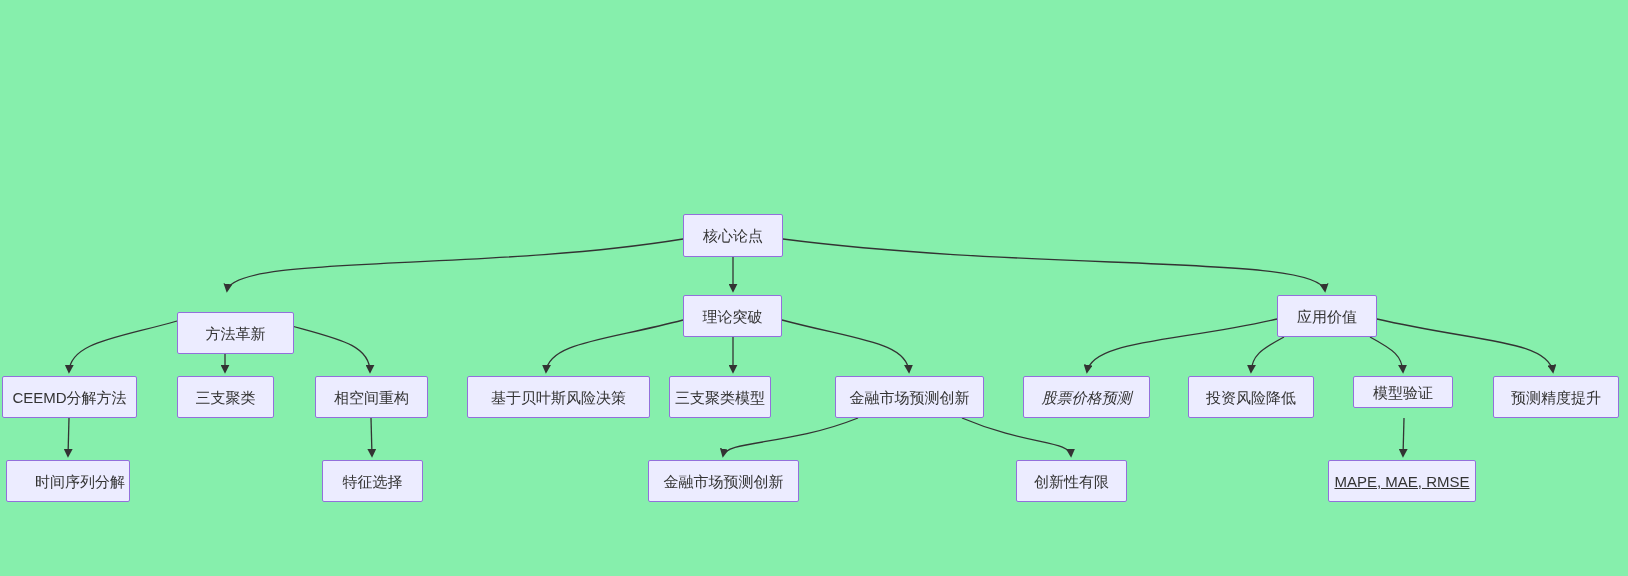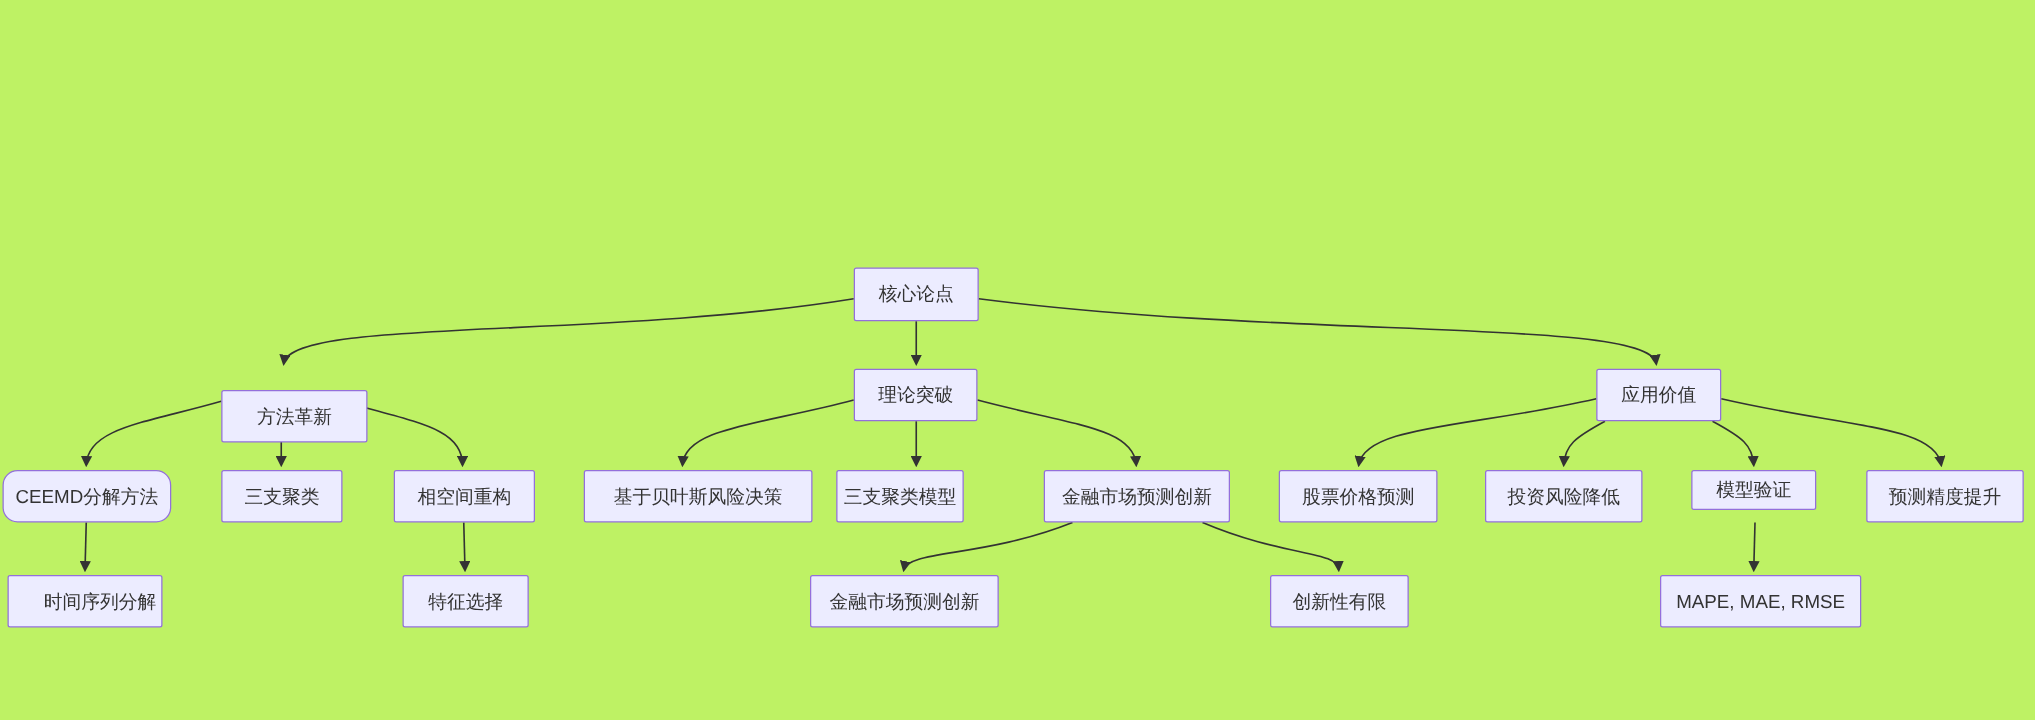--- a/index.html
+++ b/index.html
@@ -5,21 +5,21 @@
   html, body {
     margin: 0;
     padding: 0;
     background: #ffffff;
     font-family: "Liberation Sans", "DejaVu Sans", sans-serif;
   }
   .canvas {
     position: relative;
     width: 1628px;
     height: 576px;
-    background: #bef264;
+    background: #86efac;
     overflow: hidden;
   }
   .edges {
     position: absolute;
     left: 0;
     top: 0;
     width: 1628px;
     height: 576px;
     pointer-events: none;
   }
@@ -71,30 +71,30 @@
       <path d="M 1404 418 L 1403 456" marker-end="url(#arrow)"></path>
     </g>
   </svg>
 
   <div class="node" style="left:683px; top:214px; width:100px; height:43px;">核心论点</div>
 
   <div class="node" style="left:177px; top:312px; width:117px; height:42px;">方法革新</div>
   <div class="node" style="left:683px; top:295px; width:99px; height:42px;">理论突破</div>
   <div class="node" style="left:1277px; top:295px; width:100px; height:42px;">应用价值</div>
 
-  <div class="node" style="left:2px; top:376px; width:135px; height:42px;border-radius:12px;">CEEMD分解方法</div>
+  <div class="node" style="left:2px; top:376px; width:135px; height:42px;">CEEMD分解方法</div>
   <div class="node" style="left:177px; top:376px; width:97px; height:42px;">三支聚类</div>
   <div class="node" style="left:315px; top:376px; width:113px; height:42px;">相空间重构</div>
   <div class="node" style="left:467px; top:376px; width:183px; height:42px;">基于贝叶斯风险决策</div>
   <div class="node" style="left:669px; top:376px; width:102px; height:42px;">三支聚类模型</div>
   <div class="node" style="left:835px; top:376px; width:149px; height:42px;">金融市场预测创新</div>
-  <div class="node" style="left:1023px; top:376px; width:127px; height:42px;">股票价格预测</div>
+  <div class="node" style="left:1023px; top:376px; width:127px; height:42px;font-style:italic;">股票价格预测</div>
   <div class="node" style="left:1188px; top:376px; width:126px; height:42px;">投资风险降低</div>
   <div class="node" style="left:1353px; top:376px; width:100px; height:32px;">模型验证</div>
   <div class="node" style="left:1493px; top:376px; width:126px; height:42px;">预测精度提升</div>
 
   <div class="node" style="left:6px; top:460px; width:124px; height:42px;padding-left:24px;">时间序列分解</div>
   <div class="node" style="left:322px; top:460px; width:101px; height:42px;">特征选择</div>
   <div class="node" style="left:648px; top:460px; width:151px; height:42px;">金融市场预测创新</div>
   <div class="node" style="left:1016px; top:460px; width:111px; height:42px;">创新性有限</div>
-  <div class="node" style="left:1328px; top:460px; width:161px; height:42px;">MAPE, MAE, RMSE</div>
+  <div class="node" style="left:1328px; top:460px; width:148px; height:42px;text-decoration:underline;">MAPE, MAE, RMSE</div>
 
 </div>
 
 </body></html>

